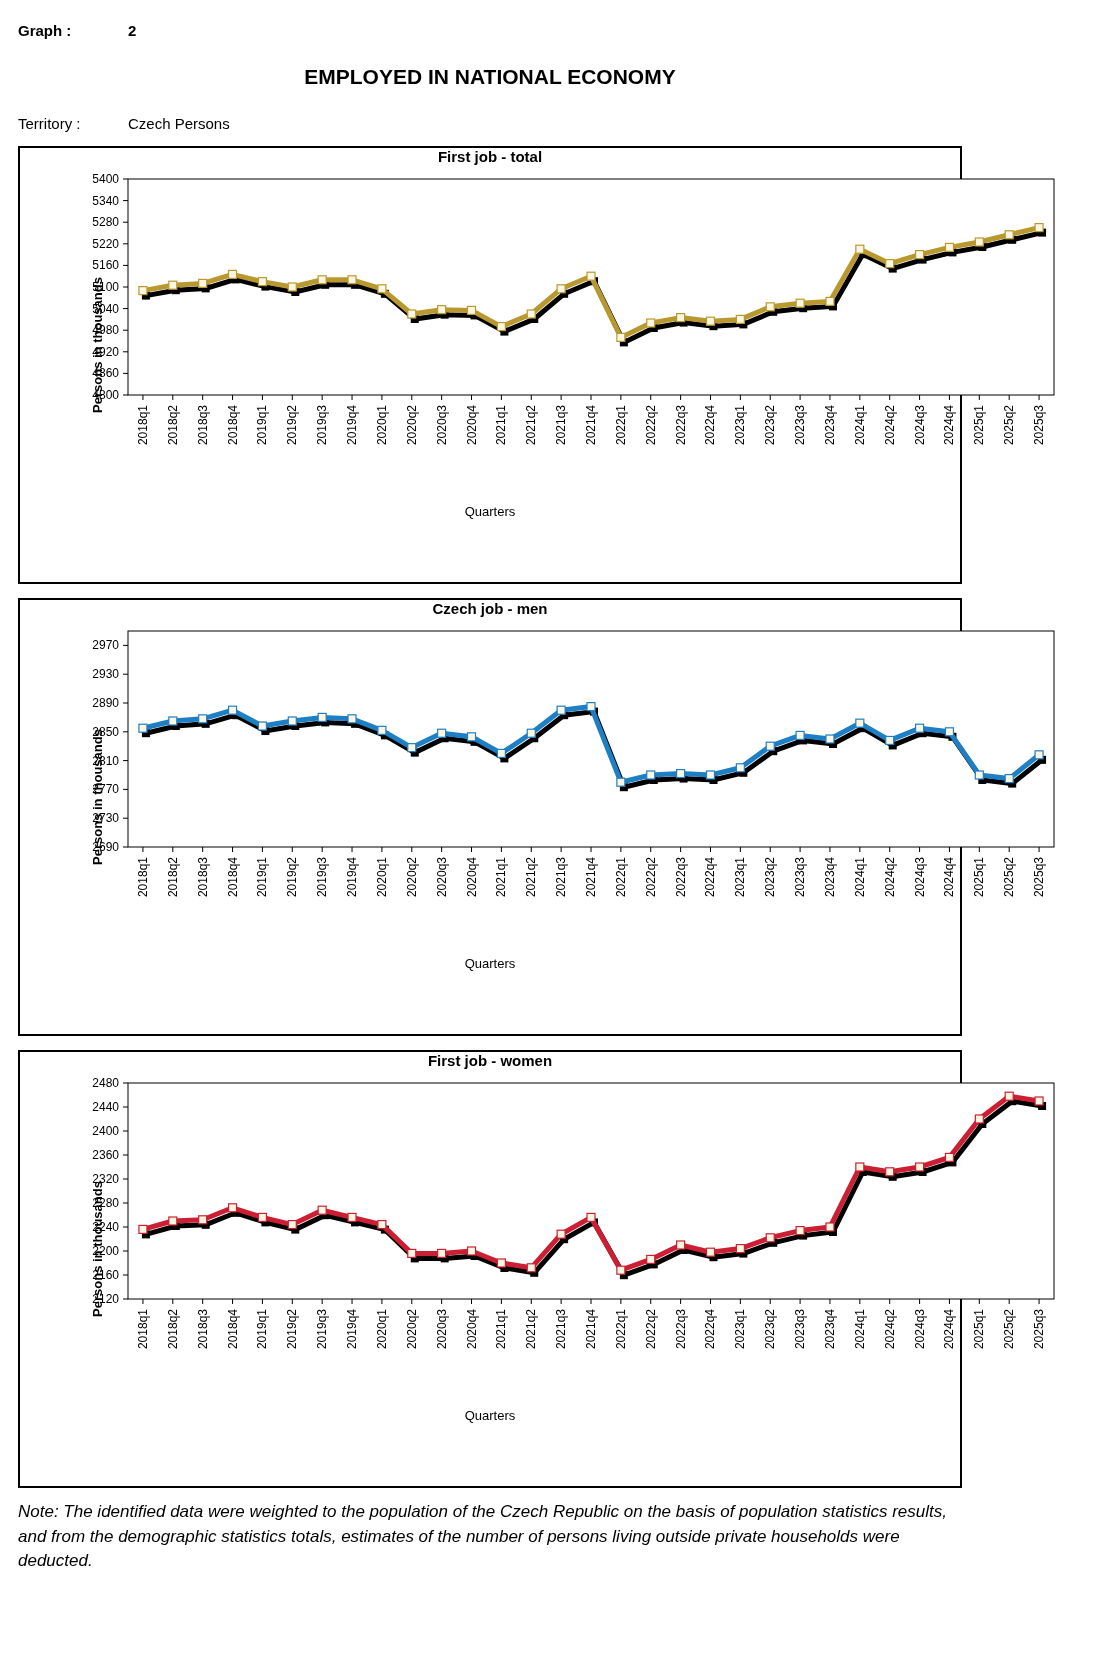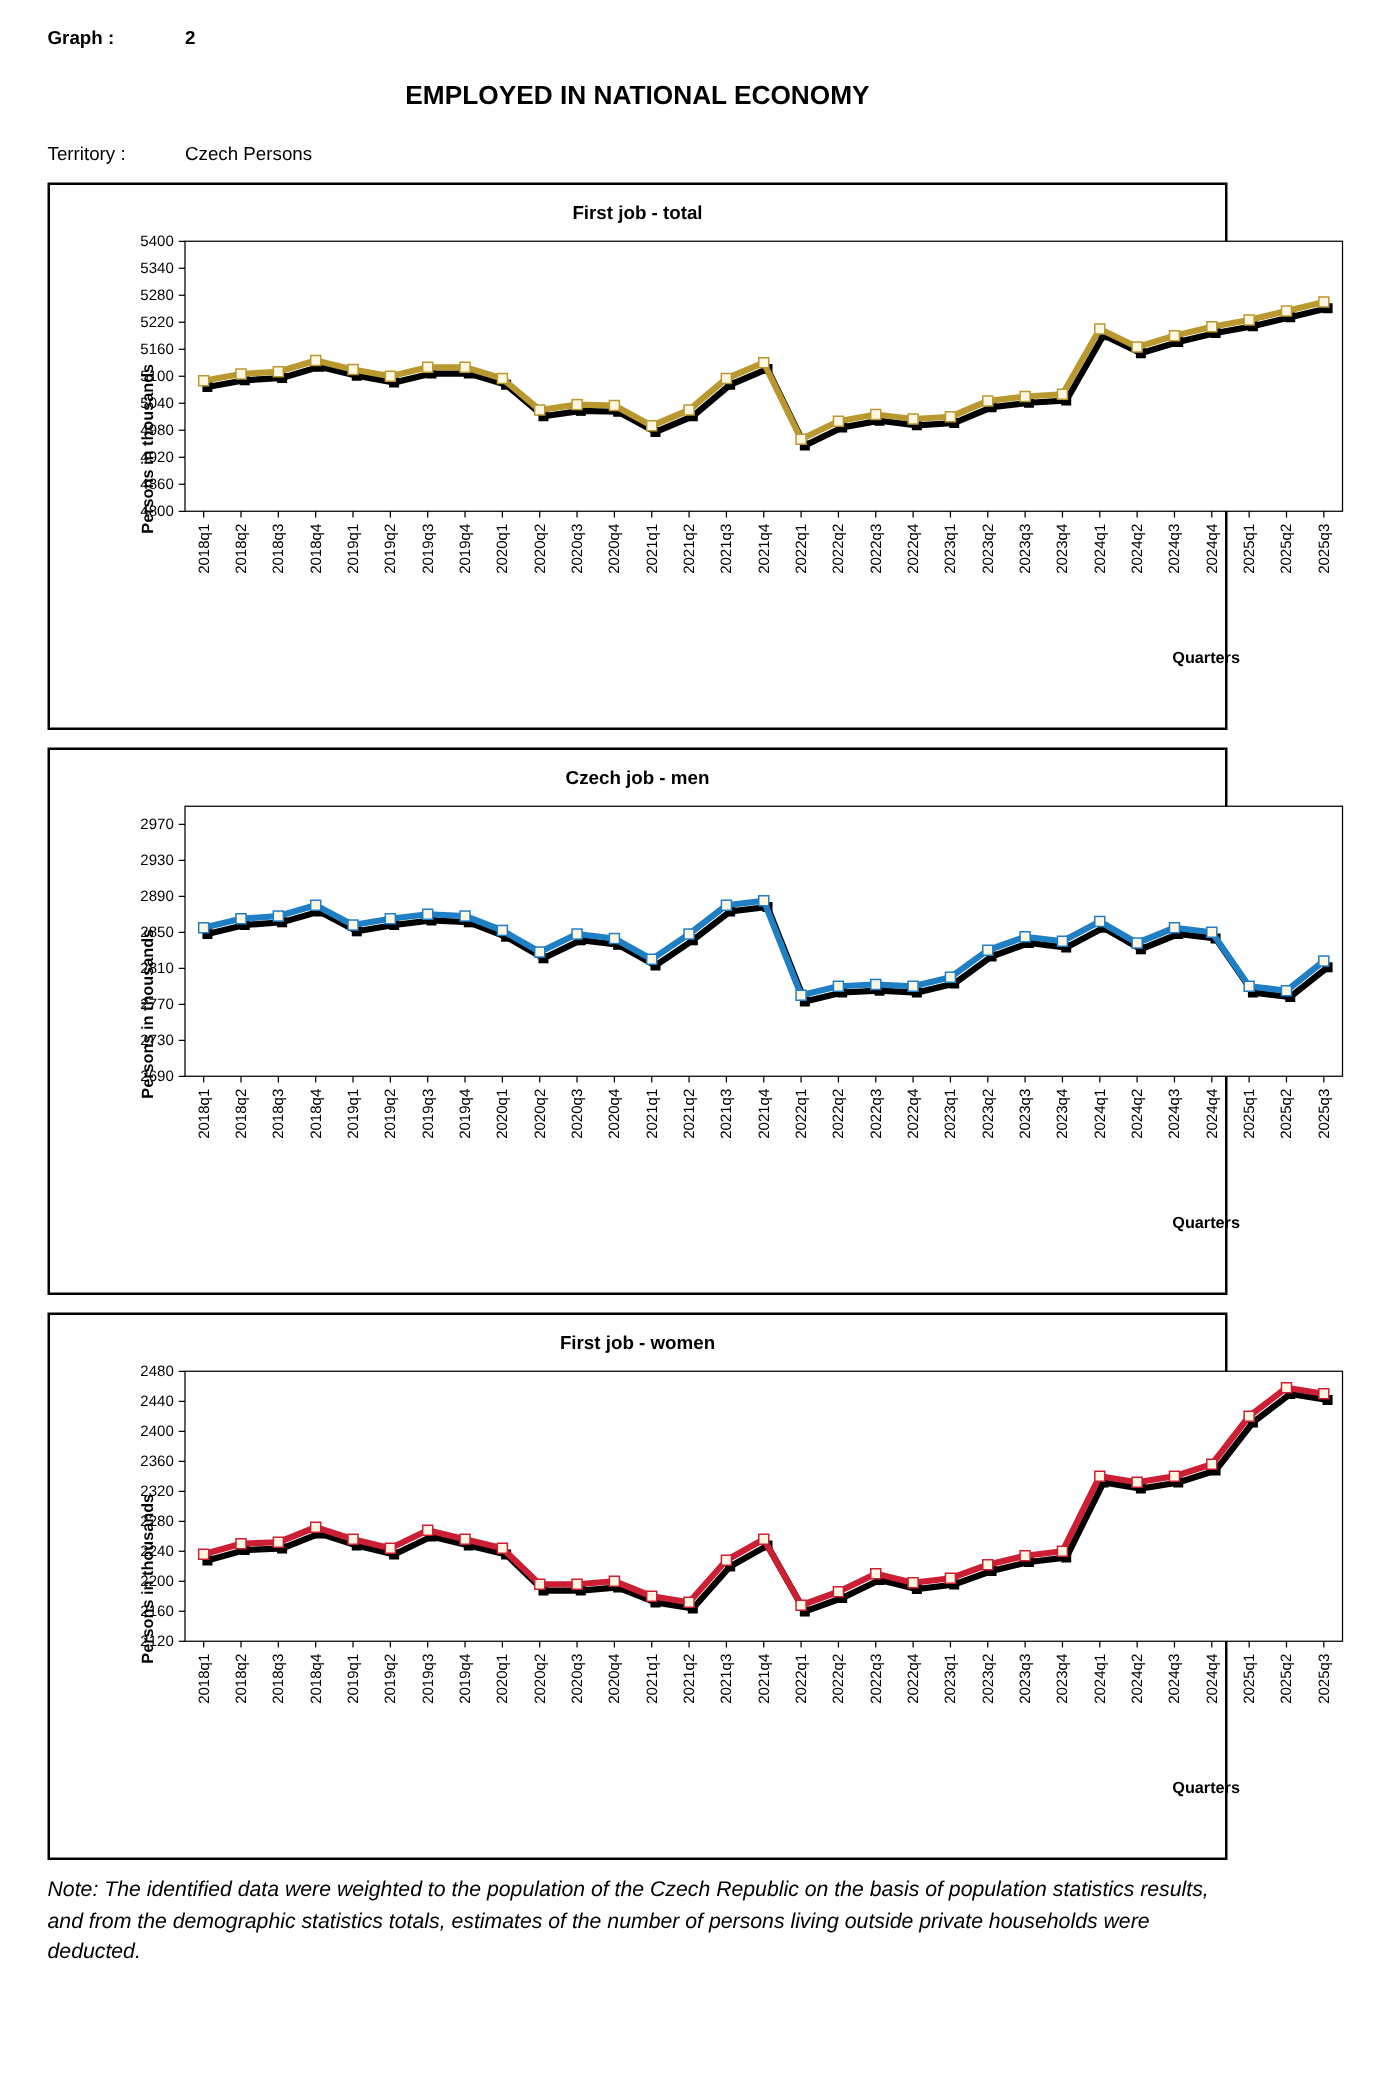--- a/index.html
+++ b/index.html
@@ -1,28 +1,28 @@
 <!DOCTYPE html>
 <html><head>
 <meta charset="utf-8">
 <style>
   html,body{margin:0;padding:0;background:#ffffff;}
   body{width:1104px;height:1669px;font-family:"Liberation Sans",sans-serif;color:#000;}
-  .page{position:relative;width:980px;height:1669px;box-sizing:border-box;padding:0 18px;margin-left:20px;}
+  .page{position:relative;width:980px;height:1669px;box-sizing:border-box;padding:0 18px;}
   .hdr-row{display:flex;align-items:center;padding-top:22px;font-size:15px;font-weight:bold;}
   .hdr-row .lbl{width:110px;}
   .hdr-row .val{}
   .main-title{text-align:center;font-size:21px;font-weight:bold;margin-top:26px;}
   .terr-row{display:flex;align-items:center;margin-top:26px;font-size:15px;font-weight:normal;}
   .terr-row .lbl{width:110px;}
   .panel{border:2px solid #000;margin-top:14px;background:#fff;box-sizing:border-box;height:438px;position:relative;}
-  .panel-title{text-align:center;font-weight:bold;font-size:15px;padding-top:14px;}
+  .panel-title{text-align:center;font-weight:bold;font-size:15px;padding-top:0;}
   .plotwrap{position:relative;height:360px;}
   .ylabel{position:absolute;left:10px;top:50%;transform:translateY(-50%) rotate(-90deg);transform-origin:center;font-size:13px;font-weight:bold;white-space:nowrap;}
-  .xlabel{position:absolute;bottom:6px;left:12px;width:100%;text-align:right;font-size:13px;font-weight:bold;}
+  .xlabel{position:absolute;bottom:6px;left:0;width:100%;text-align:center;font-size:13px;font-weight:normal;}
   svg{display:block;}
   .note{font-size:17px;font-style:italic;line-height:1.45;margin-top:12px;padding-bottom:6px;}
   .tick-text{font-size:12px;font-family:"Liberation Sans",sans-serif;}
   .xtick-text{font-size:12px;font-family:"Liberation Sans",sans-serif;}
 </style>
 </head>
 <body>
 
 <div class="page">
 

